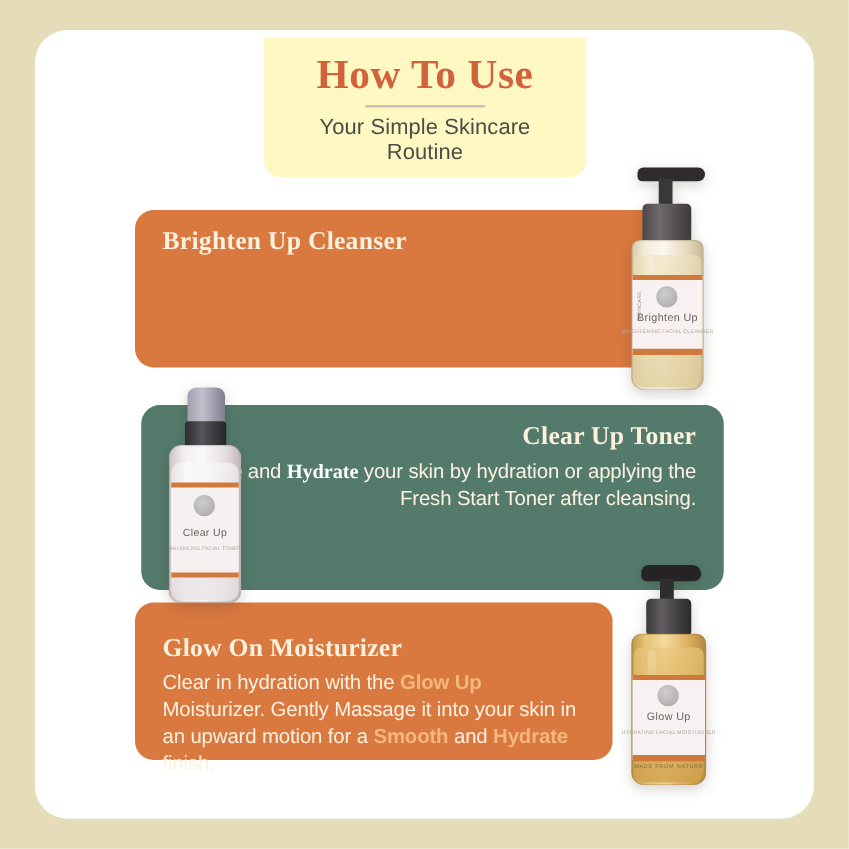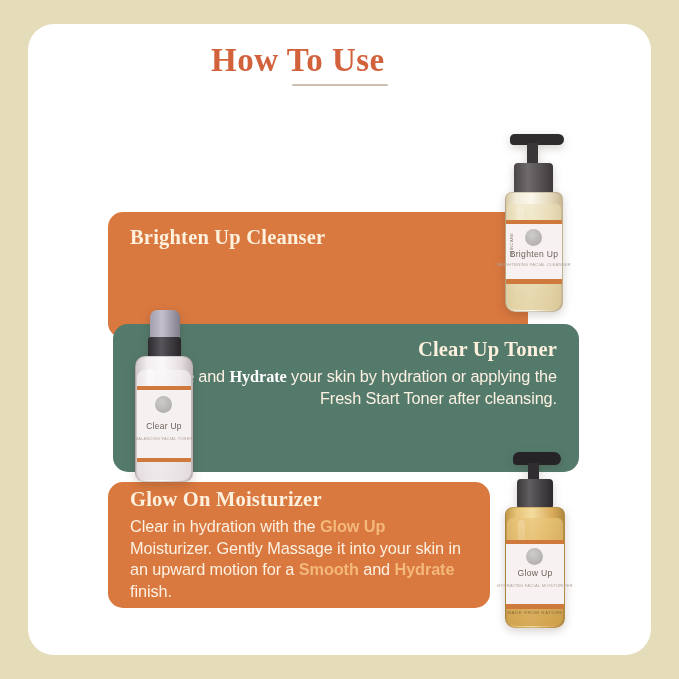--- a/index.html
+++ b/index.html
@@ -31,23 +31,23 @@
     border-radius: 26px;
   }
 
   
   .header-block {
     position: absolute;
     left: 211px;
     top: 30px;
     width: 258px;
     height: 112px;
-    background: #ffffff;
+    background: #fef9c3;
     border-radius: 0 0 14px 14px;
-    text-align: left;
+    text-align: center;
   }
   .header-title {
     margin: 0;
     padding-top: 13px;
     font-family: "Liberation Serif", "DejaVu Serif", serif;
     font-weight: bold;
     font-size: 33px;
     letter-spacing: 0.5px;
     color: #d2623c;
     line-height: 1.05;
@@ -70,23 +70,23 @@
 
   
   .step-card {
     position: absolute;
     border-radius: 15px;
     box-sizing: border-box;
   }
   .step-card.orange { background: #d9783f; }
   .step-card.green  { background: #537a6b; }
 
-  #card-1 { left: 108px; top: 168px; width: 420px; height: 126px; padding: 14px 22px 0 22px; margin-top: 44px; }
+  #card-1 { left: 108px; top: 168px; width: 420px; height: 126px; padding: 14px 22px 0 22px; }
   #card-2 { left: 113px; top: 324px; width: 466px; height: 148px; padding: 14px 22px 0 22px; text-align: right; }
-  #card-3 { left: 108px; top: 482px; width: 382px; height: 126px; padding: 6px 22px 0 22px; }
+  #card-3 { left: 108px; top: 482px; width: 382px; height: 126px; padding: 26px 22px 0 22px; }
 
   .step-title {
     margin: 0 0 5px 0;
     font-family: "Liberation Serif", "DejaVu Serif", serif;
     font-weight: bold;
     font-size: 20.5px;
     color: #fdf0dd;
     letter-spacing: 0.2px;
   }
   .step-body {
@@ -288,20 +288,24 @@
 </head>
 <body>
 
 <div id="stage">
 
   <div class="page-card"></div>
 
   <div class="header-block">
     <h1 class="header-title">How To Use</h1>
     <div class="header-rule"></div>
+    <p class="header-sub">
+      <span>Your Simple Skincare</span><br>
+      <span>Routine</span>
+    </p>
   </div>
 
   <div class="step-card orange" id="card-1">
     <h2 class="step-title">Brighten Up Cleanser</h2>
   </div>
 
   <div class="step-card green" id="card-2">
     <h2 class="step-title">Clear Up Toner</h2>
     <p class="step-body"><span class="hl">Balance</span><span> and </span><span class="hl">Hydrate</span><span> your skin by hydration or applying the Fresh Start Toner after cleansing.</span></p>
   </div>

